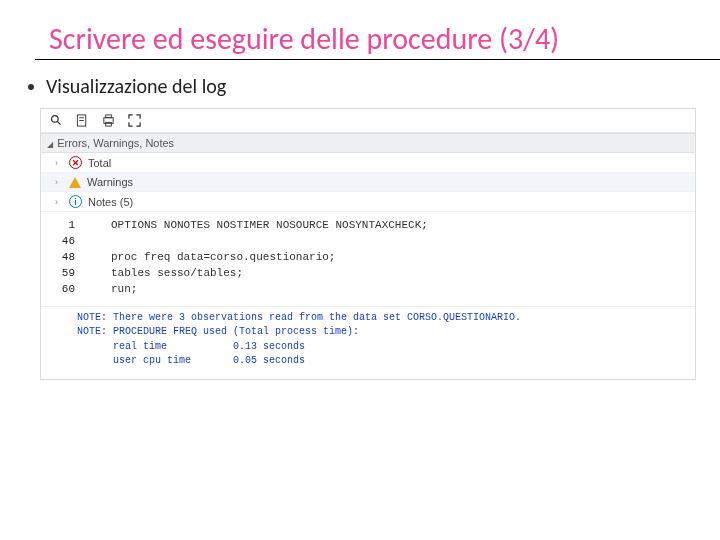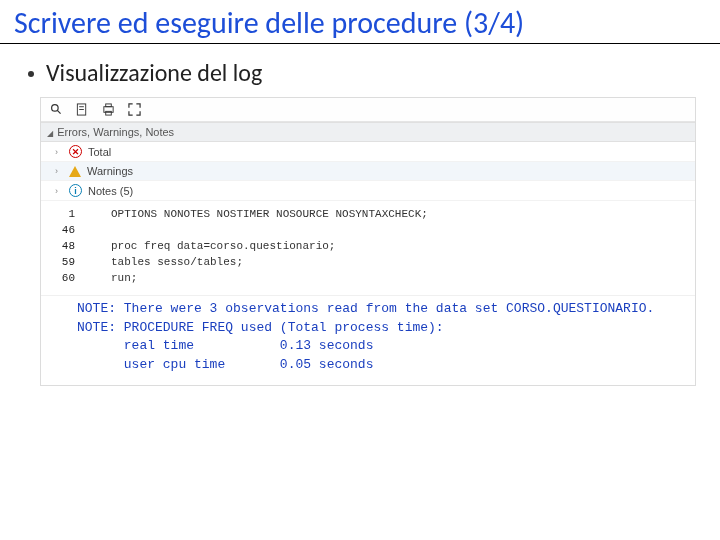--- a/index.html
+++ b/index.html
@@ -5,29 +5,30 @@
   * { box-sizing: border-box; margin: 0; padding: 0; }
   body {
     width: 720px;
     height: 540px;
     font-family: Calibri, Arial, sans-serif;
     background: #fff;
     overflow: hidden;
   }
   .slide-title {
     font-size: 30px;
-    color: #1d4ed8;
-    padding: 4px 14px 2px 14px;
+    color: #ec4899;
+    padding: 20px 14px 2px 14px;
     font-weight: 400;
     border-bottom: 1px solid #000;
     margin-bottom: 8px;
+    margin-left: 35px;
   }
   .bullet-row {
     padding: 6px 0 10px 28px;
-    font-size: 24px;
+    font-size: 20px;
     color: #222;
   }
   .bullet-row .dot {
     display: inline-block;
     width: 6px; height: 6px;
     background: #333;
     border-radius: 50%;
     vertical-align: middle;
     margin-right: 12px;
     margin-top: -3px;
@@ -132,21 +133,21 @@
     font-family: "Courier New", monospace;
     font-size: 11px;
     color: #333;
     padding: 6px 0 8px 0;
     line-height: 1.45;
     white-space: pre;
   }
   .codeblock .ln { display: inline-block; width: 70px; text-align: right; padding-right: 36px; color: #222; }
   .notes {
     font-family: "Courier New", monospace;
-    font-size: 13px;
+    font-size: 10px;
     color: #1a3fbf;
     padding: 4px 0 10px 36px;
     line-height: 1.45;
     white-space: pre;
     border-top: 1px solid #f0f0f0;
   }
 </style>
 </head>
 <body>
 

